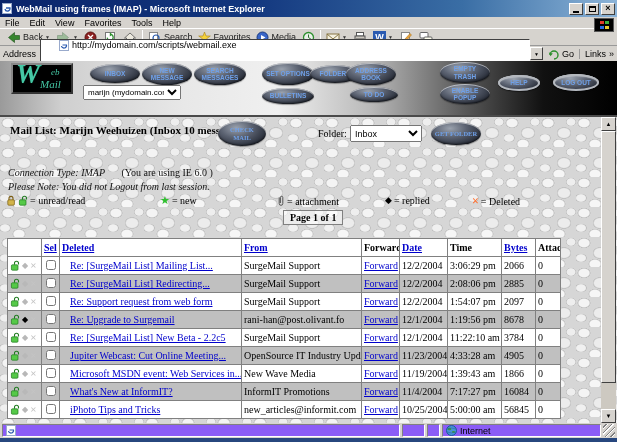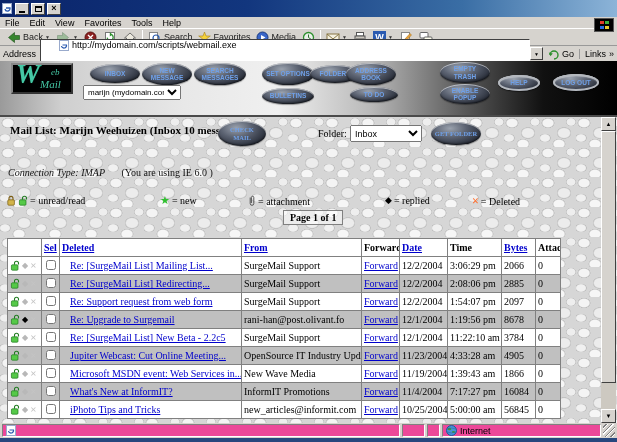--- a/index.html
+++ b/index.html
@@ -102,39 +102,40 @@
   
   .sb { position:absolute; right:1px; top:0; width:15px; height:306px; background:#cdc9c1; }
   .sb-btn { position:absolute; left:0; width:15px; height:14px; background:#d6d3ce; border:1px solid; border-color:#fff #404040 #404040 #fff;
     font-size:6px; text-align:center; line-height:12px; color:#000; cursor:pointer; }
   .sb-thumb { position:absolute; left:0; top:14px; width:15px; height:252px; background:#d6d3ce;
     border:1px solid; border-color:#fff #404040 #404040 #fff; cursor:pointer; }
 
   
   .status { position:absolute; left:0; top:423px; width:617px; height:15px; background:#d6d3ce;
     display:flex; align-items:stretch; padding:1px 2px; gap:2px; }
-  .pane { border:1px solid; border-color:#808080 #fff #fff #808080; background:#ec4899;
+  .pane { border:1px solid; border-color:#808080 #fff #fff #808080; background:#8b5cf6;
     display:flex; align-items:center; font-size:9px; padding:0 3px; gap:3px; }
   .p-main { width:398px; }
   .p-a { width:23px; } .p-b { width:13px; }
   .p-inet { flex:1; }
   .grip { width:12px; border:none;
     background:repeating-linear-gradient(135deg, transparent 0 2px, #808080 2px 3px, #fff 3px 4px); }
   .bottomedge { position:absolute; left:0; top:438px; width:617px; height:4px; background:#27477e; }
 </style>
 </head>
 <body>
 
 <div class="win">
 
   <div class="titlebar">
     <svg width="11" height="11" viewBox="0 0 11 11">
         <rect x="0.5" y="0.5" width="9" height="10" fill="#fff" stroke="#9ac"></rect>
         <path d="M3 6 a2.5 2.5 0 1 0 5 -1 h-4" stroke="#2a5ab0" fill="none" stroke-width="1.3"></path>
       </svg>
+    <span class="title-text">WebMail using frames (IMAP) - Microsoft Internet Explorer</span>
     <span class="winbtn">
         <span class="glyph-min"></span>
       </span>
     <span class="winbtn">
         <span class="glyph-restore"></span>
       </span>
     <span class="winbtn">
         <span class="glyph-close">×</span>
       </span>
   </div>
@@ -306,37 +307,38 @@
     <span class="folder-label">Folder:</span>
     <select class="folder-select">
       <option>Inbox</option>
     </select>
     <div class="oval" style="left:431px;top:5px;width:50px;height:23px;">GET FOLDER</div>
 
     <div class="info-line" style="top:50px;">
       <span class="ital">Connection Type: IMAP</span>
       <span style="margin-left:14px;">(You are using IE 6.0 )</span>
     </div>
+    <div class="info-line ital" style="top:64px;">Please Note: You did not Logout from last session.</div>
 
     <div class="legend-item" style="left:6px;">
       <svg width="10" height="11" viewBox="0 0 10 11">
           <path d="M3 5 V3.4 a2 2 0 0 1 4 0 V5" stroke="#7a5c12" fill="none" stroke-width="1.1"></path>
           <rect x="1.8" y="4.8" width="6.6" height="5.4" rx="1" fill="#d2b44a" stroke="#7a5c12" stroke-width="0.7"></rect>
         </svg>
       <svg width="10" height="11" viewBox="0 0 10 11">
           <path d="M4.5 4.8 V3.2 a2 2 0 0 1 4 0 V4.4" stroke="#1f7a1f" fill="none" stroke-width="1.1"></path>
           <rect x="1.4" y="4.8" width="6.6" height="5.4" rx="1" fill="#55c948" stroke="#1f7a1f" stroke-width="0.7"></rect>
         </svg>
       <span>= unread/read</span>
     </div>
     <div class="legend-item" style="left:160px;">
       <span class="star">★</span>
       <span>= new</span>
     </div>
-    <div class="legend-item" style="left:248px;align-items:flex-end;">
+    <div class="legend-item" style="left:277px;align-items:flex-end;">
       <svg width="8" height="12" viewBox="0 0 8 12">
           <path d="M2.2 2.5 V8.5 a1.8 1.8 0 0 0 3.6 0 V2.5 a1.2 1.2 0 0 0 -2.4 0 V8" fill="none" stroke="#555" stroke-width="1"></path>
         </svg>
       <span>= attachment</span>
     </div>
     <div class="legend-item" style="left:385px;">
       <span class="rep on" style="font-size:9px;">◆</span>
       <span>= replied</span>
     </div>
     <div class="legend-item" style="left:472px;">

